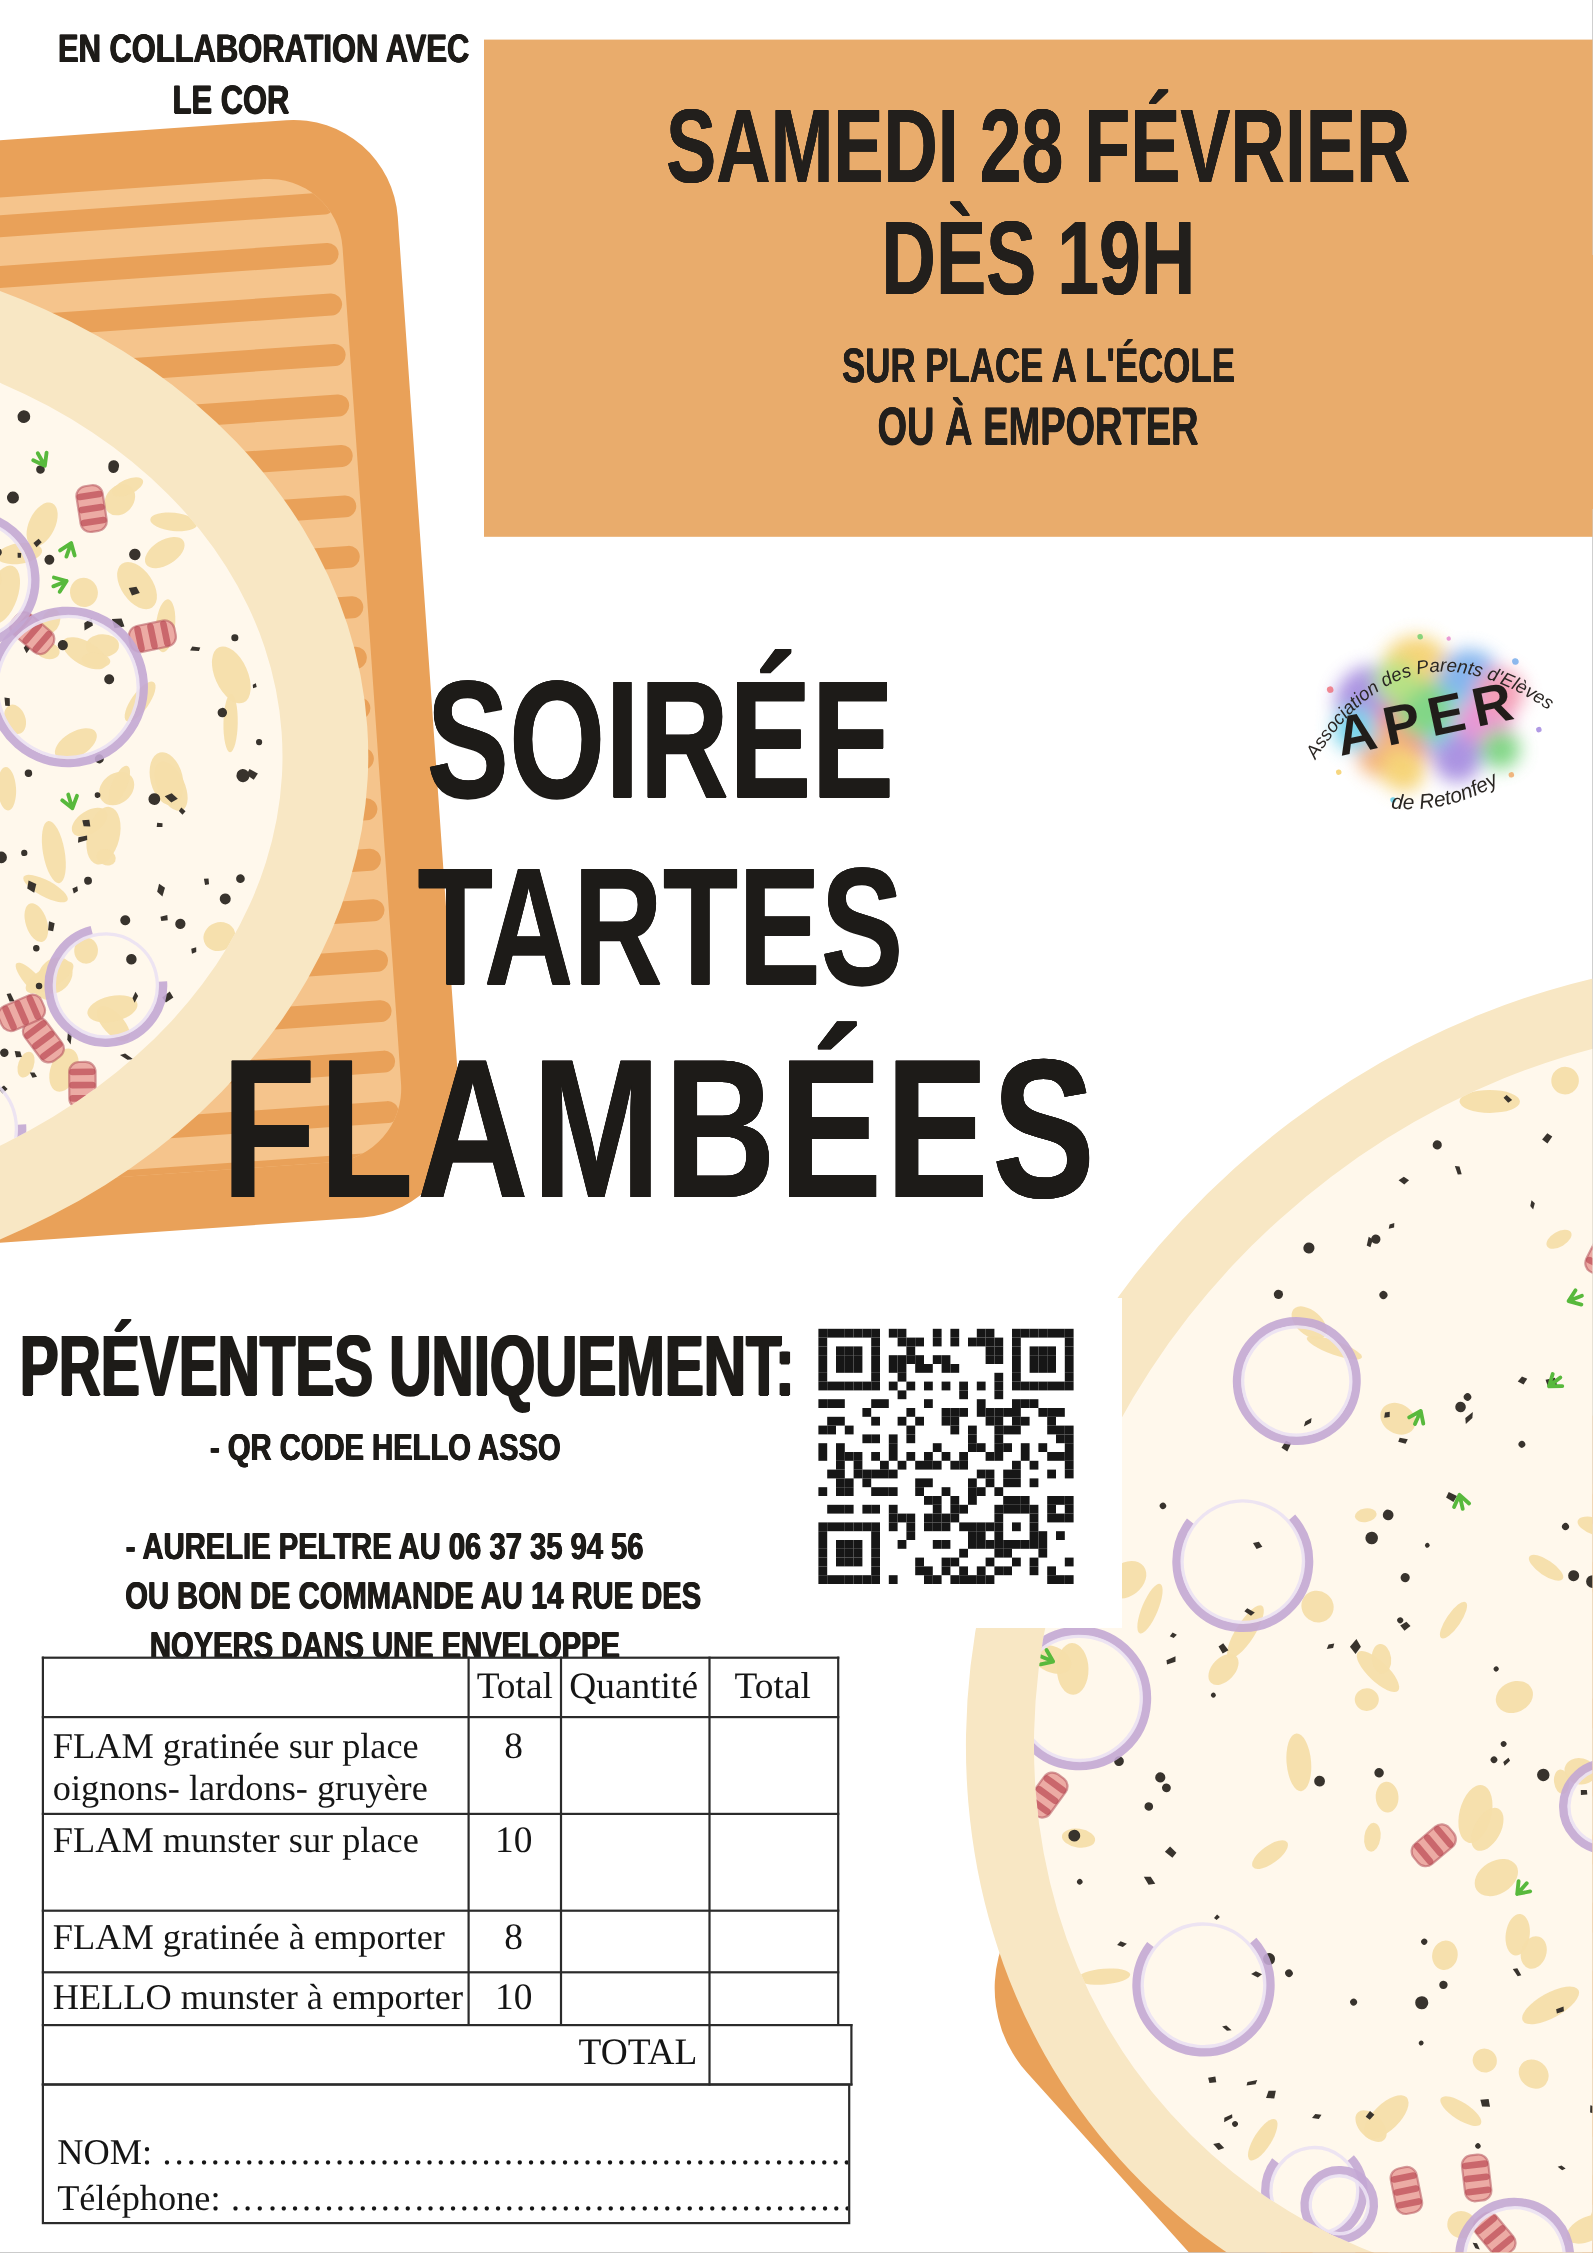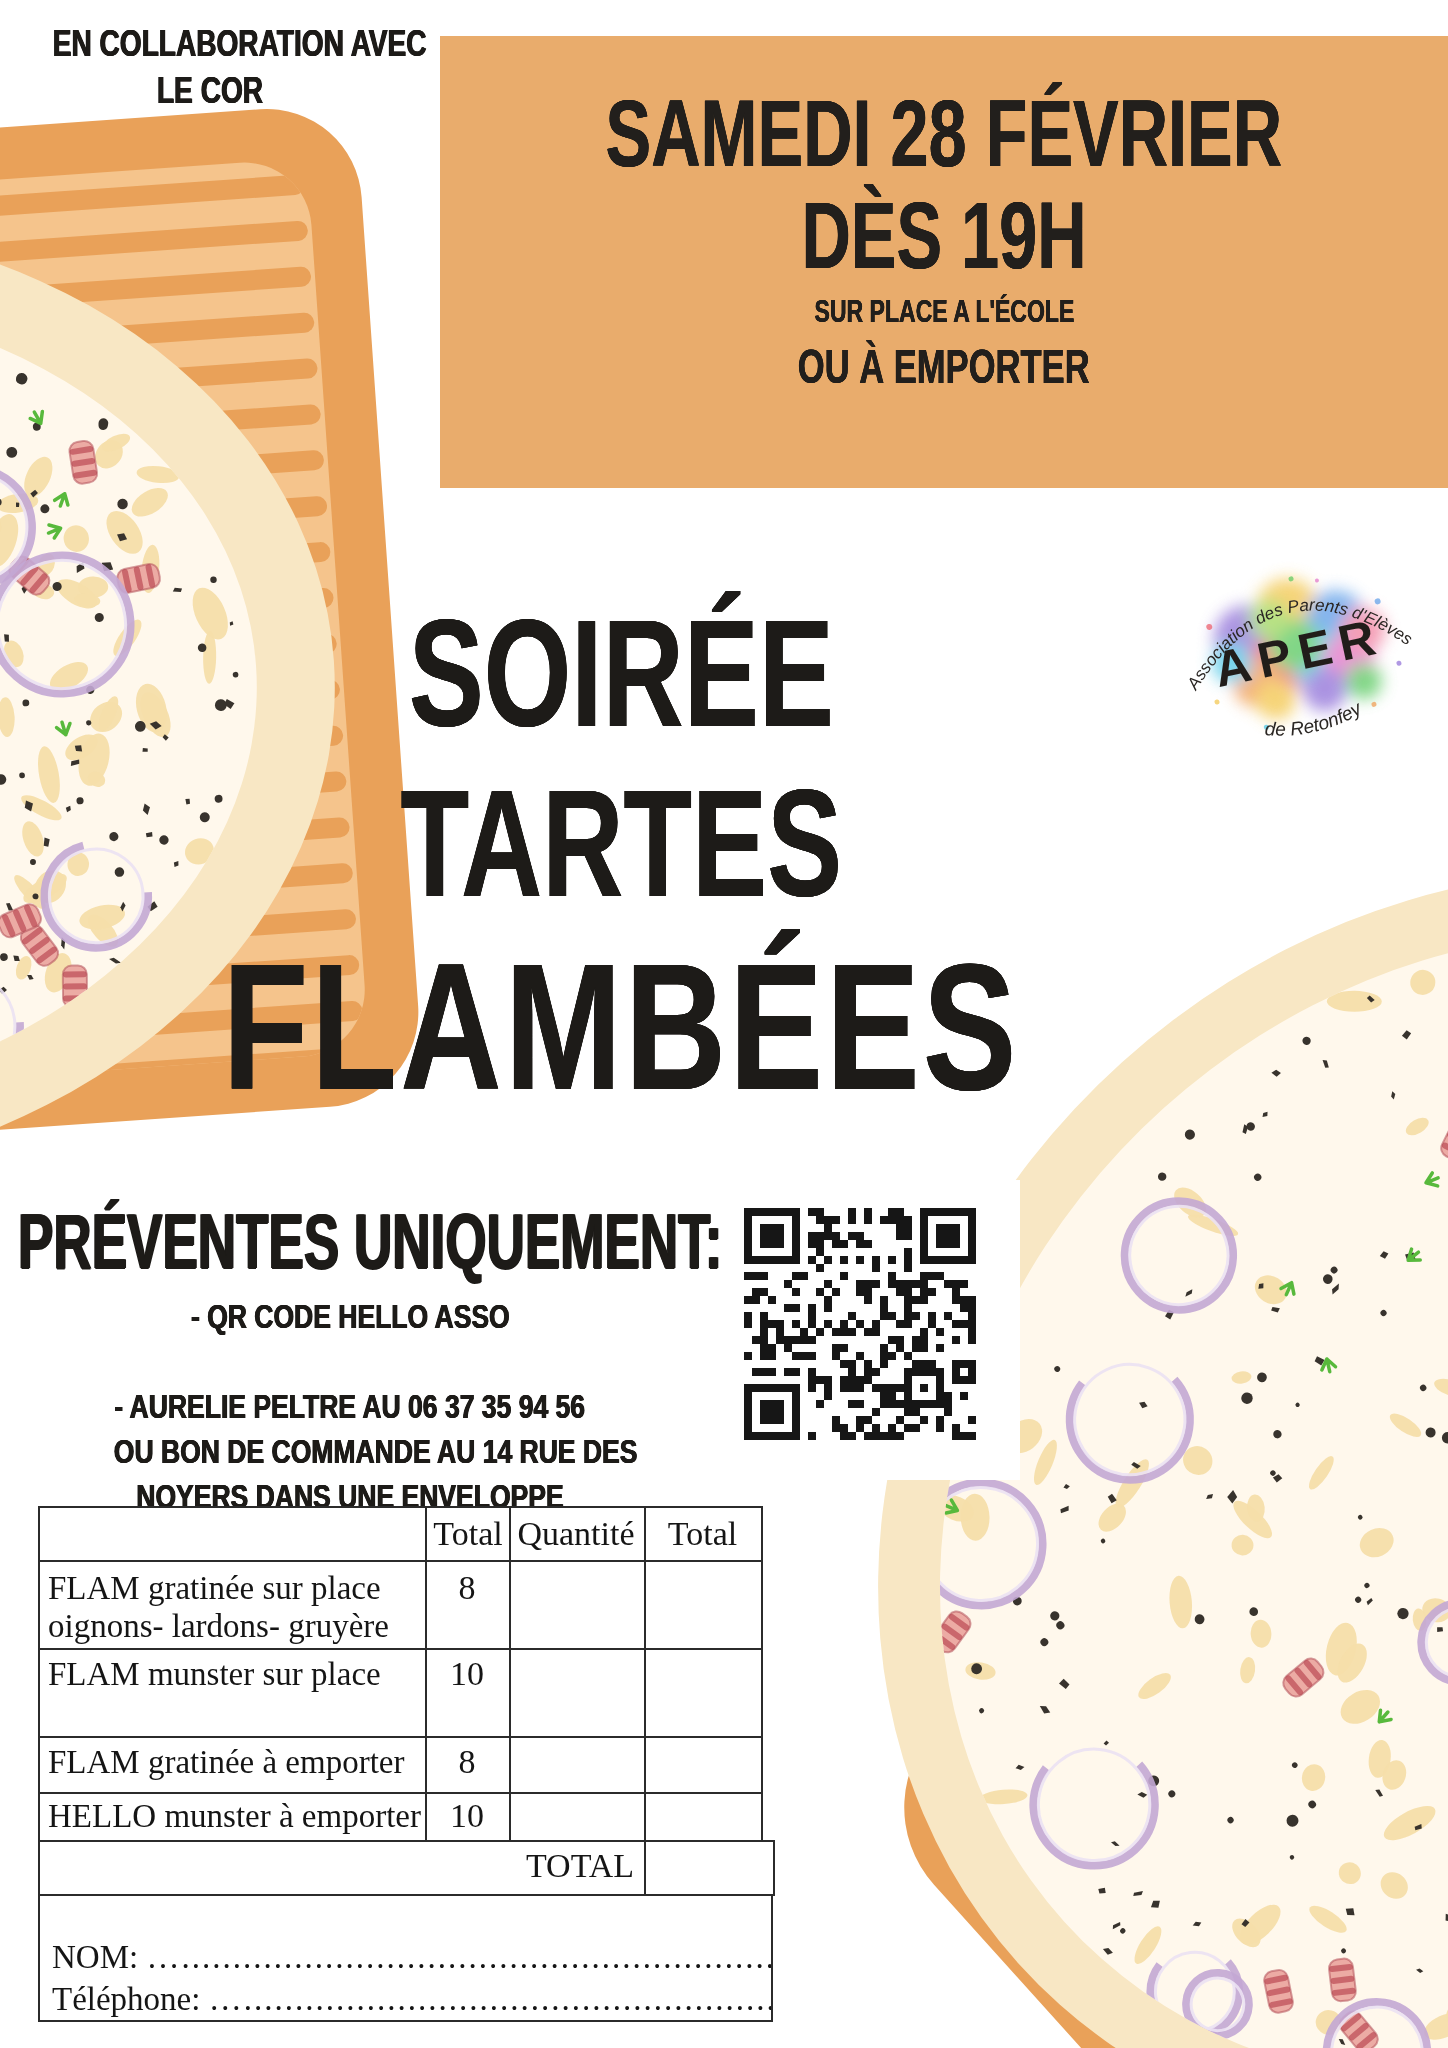--- a/index.html
+++ b/index.html
@@ -10,24 +10,24 @@
           text-shadow:0.018em 0 0 currentColor,-0.018em 0 0 currentColor,0 0.012em 0 currentColor;}
   .sq{display:inline-block;transform:scaleX(var(--sx,.75));transform-origin:center;white-space:nowrap;}
   .sql{display:inline-block;transform:scaleX(var(--sx,.75));transform-origin:left;white-space:nowrap;}
   .ctr{text-align:center;}
   
   .collab{left:0;top:20px;width:420px;line-height:47px;font-size:36px;z-index:2;}
   
   .banner{left:440px;top:36px;width:1008px;height:452px;background:#E9AC6C;z-index:1;
           padding-top:46px;box-sizing:border-box;color:#221f1c;}
   .banner .l1,.banner .l2{font-size:95px;line-height:102px;}
-  .banner .l3{font-size:32px;line-height:50px;}
+  .banner .l3{font-size:44px;line-height:50px;margin-top:22px;}
   .banner .l4{font-size:48px;line-height:54px;margin-top:4px;}
   
-  .title{left:0;top:588px;width:1200px;z-index:2;padding-left:21px;}
+  .title{left:0;top:588px;width:1200px;z-index:2;}
   .title .t{font-size:152px;line-height:170px;}
   .title .t3{font-size:180px;line-height:186px;letter-spacing:4px;margin-top:6px;}
   
   .pre-h{left:18px;top:1198px;width:900px;font-size:78px;line-height:86px;z-index:2;}
   .pre-b1{left:40px;top:1296px;width:620px;font-size:34px;line-height:40px;z-index:2;}
   .pre-b2{left:40px;top:1384px;width:620px;font-size:34px;line-height:45px;z-index:2;text-align:center;}
   
   .form{left:38px;top:1506px;width:740px;height:520px;z-index:2;font-family:"Liberation Serif",serif;color:#151515;}
   .form .vl{position:absolute;width:2px;background:#2b2b2b;}
   .form .hl{position:absolute;height:2px;background:#2b2b2b;}

